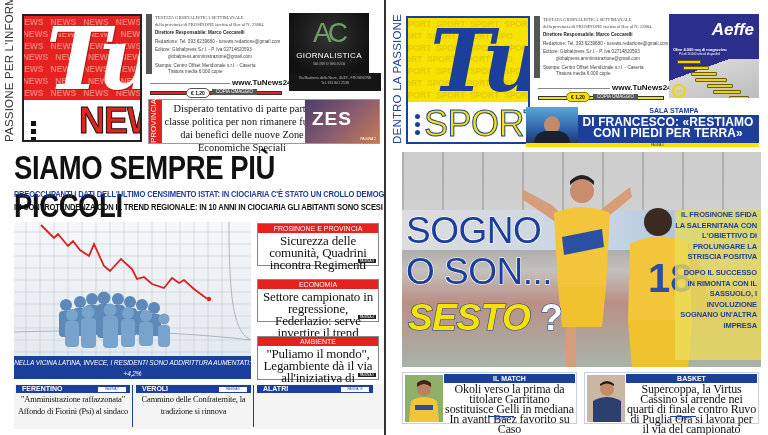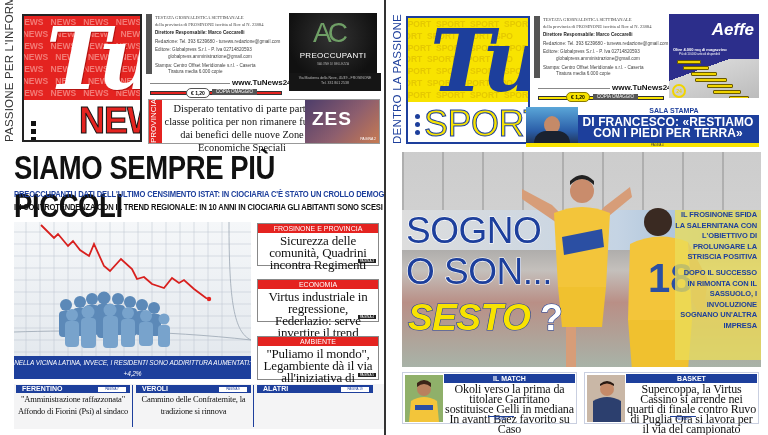--- a/index.html
+++ b/index.html
@@ -30,21 +30,21 @@
   .info .b { font-weight: bold; color: #222; font-family: "Liberation Sans", sans-serif; }
   .info .s { font-family: "Liberation Sans", sans-serif; }
   .issue-bar { position: absolute; width: 6px; background: #555; }
   .site-line { position: absolute; font-size: 8px; font-weight: bold; color: #111; }
   .site-rule { position: absolute; height: 1px; background: #888; }
   .price-row { position: absolute; height: 5px; display: flex; align-items: center; }
   .price-row .line { height: 4px; }
   .price-pill { position: absolute; font-size: 5px; font-weight: bold; padding: 1px 4px; border-radius: 6px; border: 1px solid #555; background: #fff; }
   .copia { position: absolute; font-size: 4.5px; color: #fff; background: #555; padding: 0 4px; height: 6px; line-height: 6px; }
 
-  .ad-ac { position: absolute; left: 289px; top: 13px; width: 88px; height: 60px; background: radial-gradient(circle at 50% 40%, #333, #111 80%); color: #fff; }
+  .ad-ac { position: absolute; left: 289px; top: 13px; width: 80px; height: 60px; background: radial-gradient(circle at 50% 40%, #333, #111 80%); color: #fff; }
   .ad-ac .ac { position: absolute; left: 24px; top: 4px; font-size: 28px; color: #6f9f66; letter-spacing: -4px; font-family: "Liberation Sans", sans-serif; }
   .ad-ac .name { position: absolute; left: 0; width: 100%; top: 38px; text-align: center; font-size: 8px; letter-spacing: 0.3px; }
   .ad-ac .sub { position: absolute; left: 0; width: 100%; top: 49px; text-align: center; font-size: 3px; color: #aaa; }
   .ad-ac2 { position: absolute; left: 289px; top: 73px; width: 92px; height: 18px; background: #151515; color: #bbb; font-size: 3.5px; text-align: center; padding-top: 3px; line-height: 5px; }
 
   .prov-box { position: absolute; left: 148px; top: 99px; width: 232px; height: 45px; border: 1px solid #999; background: #fff; }
   .prov-tag { position: absolute; left: 0; top: 0; width: 13px; height: 100%; background: #e42320; color: #fff; font-size: 8px; writing-mode: vertical-rl; transform: rotate(180deg); text-align: center; }
   .prov-text { position: absolute; left: 14px; top: 2px; width: 158px; text-align: center; font-family: "Liberation Serif", serif; font-size: 10.4px; line-height: 13px; color: #111; }
   .zes { position: absolute; right: 0; top: 0; width: 74px; height: 100%; background: linear-gradient(135deg, #4d3d6a, #8d5e6e 55%, #c77a52); color: #fff; }
   .zes .t { position: absolute; left: 7px; top: 8px; font-size: 19px; font-weight: bold; letter-spacing: 1px; }
@@ -156,21 +156,21 @@
   <div class="site-rule" style="left:150px; top:83px; width:80px;"></div>
   <div class="site-line" style="left:232px; top:78px;">www.TuNews24.it</div>
   <div class="price-row" style="left:150px; top:90px; width:132px;">
     <div class="line" style="width:132px; background:#e42320; border:1px solid #333;"></div>
   </div>
   <div class="price-pill" style="left:186px; top:88px;">€ 1,20</div>
   <div class="copia" style="left:212px; top:89px;">COPIA OMAGGIO</div>
 
   <div class="ad-ac">
     <div class="ac">AC</div>
-    <div class="name">PREOCCUPANTI</div>
+    <div class="name">GIORNALISTICA</div>
     <div class="sub">SALONE DI BELLEZZA</div>
   </div>
   <div class="ad-ac2">
     <div>Via Madonna della Neve, 45/49 - FROSINONE</div>
     <div>Tel. 331 801 2538</div>
   </div>
 
   <div class="prov-box">
     <div class="prov-tag">PROVINCIA</div>
     <div class="prov-text">Disperato tentativo di parte parte classe politica per non rimanere fuori dai benefici delle nuove Zone Economiche Speciali</div>
@@ -233,21 +233,21 @@
     <div>I RISVOLTI DELLA NOSTRA INVOLUZIONE SONO SENZ'ALTRO ECONOMICI E SOCIALI</div>
   </div>
 
   <div class="side-news" style="top:223px; height:43px;">
     <div class="hd">FROSINONE E PROVINCIA</div>
     <div class="tx">Sicurezza delle comunità, Quadrini incontra Regimenti</div>
     <div class="pg">PAGINA 3</div>
   </div>
   <div class="side-news" style="top:279px; height:43px;">
     <div class="hd">ECONOMIA</div>
-    <div class="tx">Virtus industriale in regressione, Federlazio: serve invertire il trend</div>
+    <div class="tx">Settore campionato in regressione, Federlazio: serve invertire il trend</div>
     <div class="pg">PAGINA 4</div>
   </div>
   <div class="side-news" style="top:336px; height:44px;">
     <div class="hd">AMBIENTE</div>
     <div class="tx">"Puliamo il mondo", Legambiente dà il via all'iniziativa di volontari</div>
     <div class="pg">PAGINA 5</div>
   </div>
 
   <div class="bottom-l">
     <div class="bcol" style="left:2px; width:114px;">

